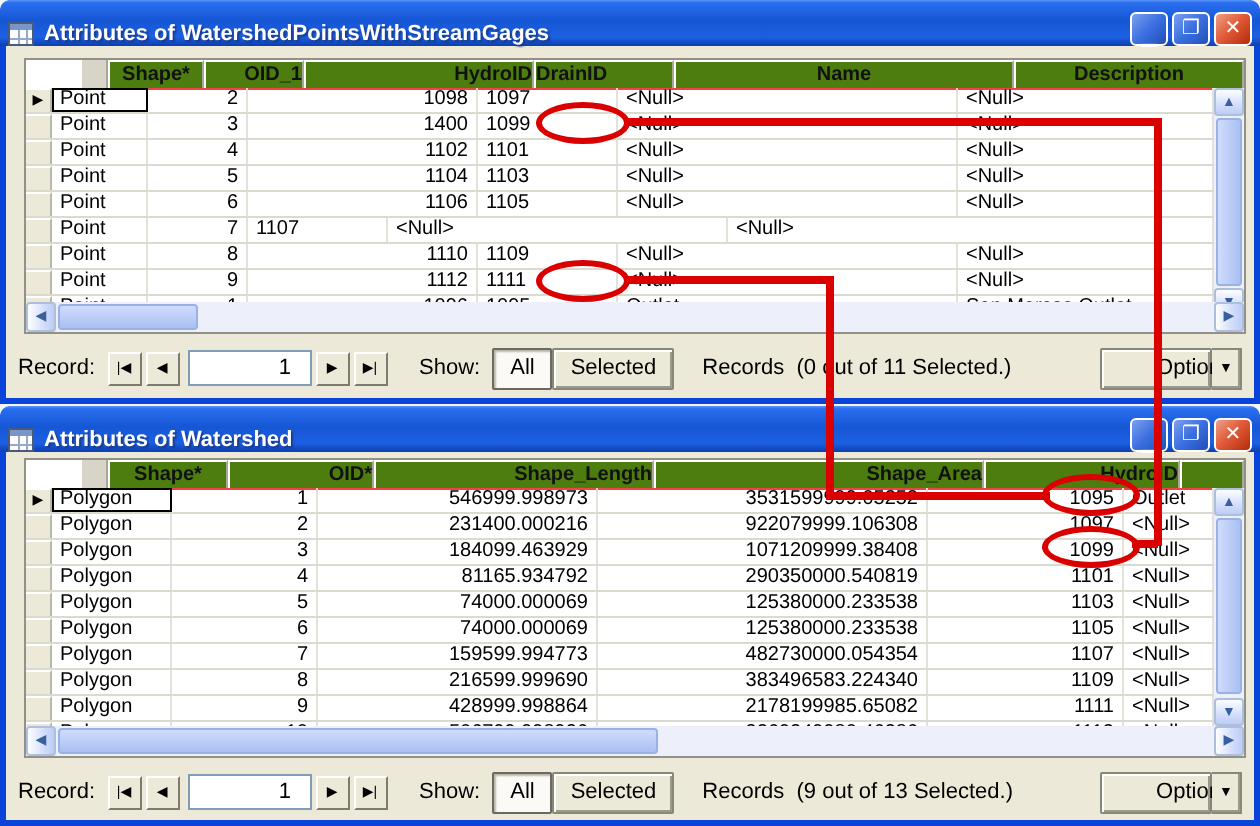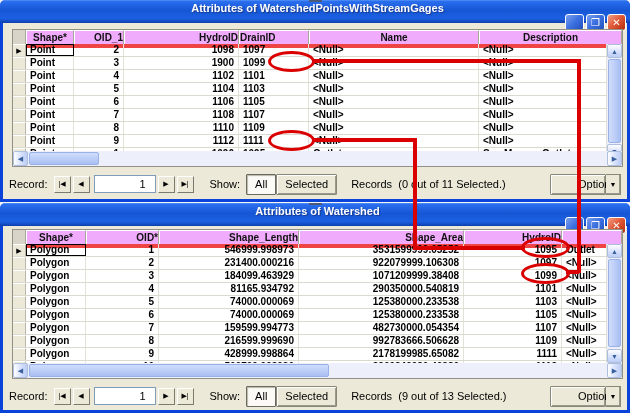--- a/index.html
+++ b/index.html
@@ -6,62 +6,62 @@
   body{width:630px;height:413px;position:relative;background:#f4f4f4;
        font-family:"Liberation Sans","DejaVu Sans",sans-serif;overflow:hidden;}
 
   .window{position:absolute;left:0;width:630px;background:#ECE9D8;
           border:3px solid #0A43D9;border-top:none;box-sizing:border-box;}
   #win1{top:0;height:202px;border-radius:6px 6px 0 0;}
   #win2{top:203px;height:210px;border-radius:6px 6px 0 0;}
 
   .titlebar{position:absolute;top:0;left:-3px;right:-3px;height:23px;
     background:linear-gradient(180deg,#5795f5 0%,#2a6ff0 6%,#1556d4 45%,#1c60e2 80%,#0d3fae 100%);
-    border-radius:5px 5px 0 0;display:flex;align-items:center;padding:0 4px;box-sizing:border-box;flex-direction:column;}
+    border-radius:5px 5px 0 0;display:flex;align-items:flex-end;padding:0 4px;box-sizing:border-box;}
   .title-text{color:#fff;font-weight:bold;font-size:11px;margin-left:5px;
     text-shadow:1px 1px 1px #1a3a8c;white-space:nowrap;}
   .tbl-icon{width:13px;height:12px;background:#fdfdfd;border:1px solid #4a5a7a;box-sizing:border-box;
     background-image:linear-gradient(#7a96c8 0 0),linear-gradient(#98a8c8 0 0),linear-gradient(#98a8c8 0 0),linear-gradient(#98a8c8 0 0);
     background-size:100% 3px,1px 100%,1px 100%,100% 1px;
     background-position:0 0,4px 0,8px 0,0 7px;background-repeat:no-repeat;}
   .tb-buttons{margin-left:auto;display:flex;gap:2px;}
   .tb-btn{width:19px;height:17px;border:1px solid #fff;border-radius:3px;
     color:#fff;font-size:10px;font-weight:bold;display:flex;align-items:center;justify-content:center;
     box-sizing:border-box;line-height:1;}
   .btn-min,.btn-max{background:linear-gradient(135deg,#7ba1ee 0%,#3b6fe0 50%,#2350b8 100%);}
   .btn-close{background:linear-gradient(135deg,#f0a089 0%,#e25c3a 45%,#b52b0a 100%);}
   .btn-min span{position:relative;top:4px;}
 
   .tablebox{position:absolute;left:9px;width:611px;background:#fff;
     border:1px solid #919187;box-sizing:border-box;}
   #win1 .tablebox{top:29px;height:138px;}
   #win2 .tablebox{top:26px;height:150px;}
 
-  .ghead{display:flex;height:14px;background:#f0abfc;border-bottom:4px solid #ef4444;}
+  .ghead{display:flex;height:14px;background:#4d7c0f;border-bottom:1px solid #ef4444;margin-left:28px;}
   .hcell{font-size:10px;font-weight:bold;color:#111;text-align:center;
     border-right:1px solid #a8a89a;border-top:1px solid #fff;border-left:1px solid #fff;
     box-sizing:border-box;overflow:hidden;white-space:nowrap;line-height:13px;}
   .hsel{width:13px;background:#D8D4C8;border-right:1px solid #a8a89a;box-sizing:border-box;}
 
   .trow{display:flex;height:12px;border-bottom:1px solid #dadace;}
   .csel{width:13px;background:#ECE9D8;border-right:1px solid #b8b8aa;
     border-top:1px solid #fff;box-sizing:border-box;font-size:7px;line-height:11px;
     text-align:center;color:#000;flex:0 0 auto;}
   .cell{font-size:10px;color:#000;line-height:12px;white-space:nowrap;overflow:hidden;
     border-right:1px solid #e2e2d8;box-sizing:border-box;padding:0 4px;flex:0 0 auto;}
   .cell.focus{outline:1px solid #000;outline-offset:-1px;}
 
   
   .w1 .c0{width:48px;} .w1 .c1{width:50px;text-align:right;}
   .w1 .c2{width:115px;text-align:right;} .w1 .c3{width:70px;text-align:left;}
   .w1 .c4{width:170px;} .w1 .c5{flex:1 1 auto;width:auto;}
   .w2 .c0{width:60px;} .w2 .c1{width:73px;text-align:right;}
   .w2 .c2{width:140px;text-align:right;} .w2 .c3{width:165px;text-align:right;}
   .w2 .c4{width:98px;text-align:right;} .w2 .c5{flex:1 1 auto;width:auto;}
-  .grid-rows{position:absolute;left:0;right:15px;overflow:hidden;font-weight:bold;}
+  .grid-rows{position:absolute;left:0;right:15px;overflow:hidden;}
   #win1 .grid-rows{top:14px;height:108px;}
   #win2 .grid-rows{top:14px;height:120px;}
 
   
   .vscroll{position:absolute;right:0;width:15px;top:14px;bottom:15px;
     background:#EDF0FA;display:flex;flex-direction:column;}
   .hscroll{position:absolute;left:0;right:0;bottom:0;height:15px;
     background:#EDF0FA;display:flex;align-items:center;}
   .sbtn{width:15px;height:14px;flex:0 0 auto;border-radius:2px;
     background:linear-gradient(180deg,#fdfeff 0%,#d3defb 60%,#bccdf5 100%);
@@ -141,21 +141,21 @@
           <div class="cell c1">2</div>
           <div class="cell c2">1098</div>
           <div class="cell c3">1097</div>
           <div class="cell c4">&lt;Null&gt;</div>
           <div class="cell c5">&lt;Null&gt;</div>
         </div>
         <div class="trow">
           <div class="csel"></div>
           <div class="cell c0">Point</div>
           <div class="cell c1">3</div>
-          <div class="cell c2">1900</div>
+          <div class="cell c2">1400</div>
           <div class="cell c3">1099</div>
           <div class="cell c4">&lt;Null&gt;</div>
           <div class="cell c5">&lt;Null&gt;</div>
         </div>
         <div class="trow">
           <div class="csel"></div>
           <div class="cell c0">Point</div>
           <div class="cell c1">4</div>
           <div class="cell c2">1102</div>
           <div class="cell c3">1101</div>
@@ -177,21 +177,20 @@
           <div class="cell c1">6</div>
           <div class="cell c2">1106</div>
           <div class="cell c3">1105</div>
           <div class="cell c4">&lt;Null&gt;</div>
           <div class="cell c5">&lt;Null&gt;</div>
         </div>
         <div class="trow">
           <div class="csel"></div>
           <div class="cell c0">Point</div>
           <div class="cell c1">7</div>
-          <div class="cell c2">1108</div>
           <div class="cell c3">1107</div>
           <div class="cell c4">&lt;Null&gt;</div>
           <div class="cell c5">&lt;Null&gt;</div>
         </div>
         <div class="trow">
           <div class="csel"></div>
           <div class="cell c0">Point</div>
           <div class="cell c1">8</div>
           <div class="cell c2">1110</div>
           <div class="cell c3">1109</div>
@@ -336,21 +335,21 @@
           <div class="cell c2">159599.994773</div>
           <div class="cell c3">482730000.054354</div>
           <div class="cell c4">1107</div>
           <div class="cell c5">&lt;Null&gt;</div>
         </div>
         <div class="trow">
           <div class="csel"></div>
           <div class="cell c0">Polygon</div>
           <div class="cell c1">8</div>
           <div class="cell c2">216599.999690</div>
-          <div class="cell c3">992783666.506628</div>
+          <div class="cell c3">383496583.224340</div>
           <div class="cell c4">1109</div>
           <div class="cell c5">&lt;Null&gt;</div>
         </div>
         <div class="trow">
           <div class="csel"></div>
           <div class="cell c0">Polygon</div>
           <div class="cell c1">9</div>
           <div class="cell c2">428999.998864</div>
           <div class="cell c3">2178199985.65082</div>
           <div class="cell c4">1111</div>

